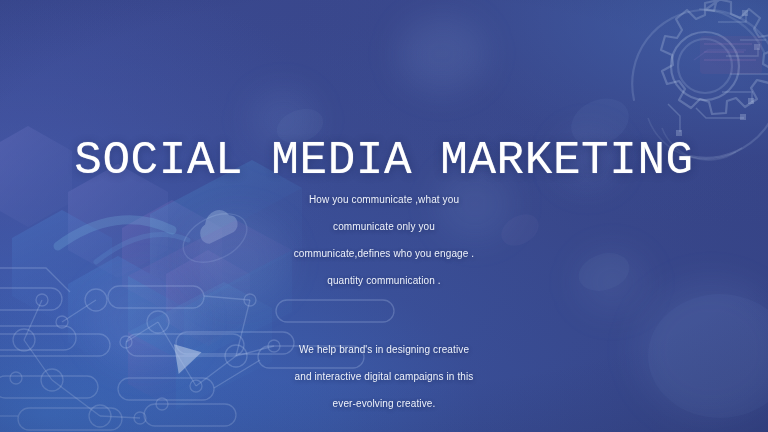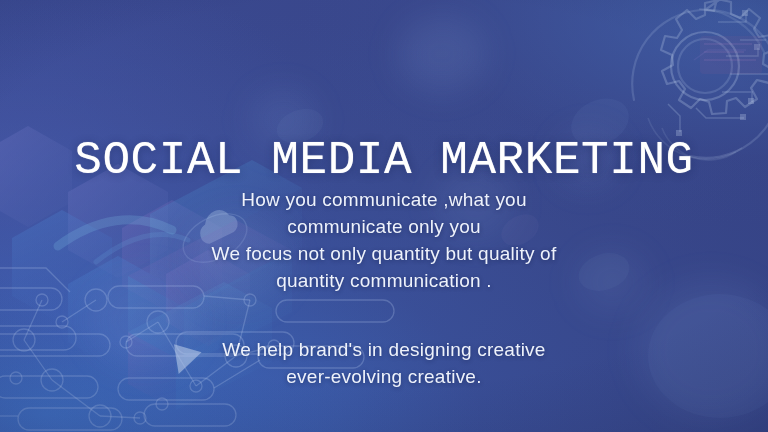--- a/index.html
+++ b/index.html
@@ -87,21 +87,21 @@
       0 0 1px rgba(255,255,255,0.55),
       0 1px 9px rgba(20,30,80,0.45);
     white-space: nowrap;
   }
 
   .body-block {
     position: absolute;
     left: 0;
     right: 0;
     color: #eef2fb;
-    font-size: 19px;
+    font-size: 10px;
     line-height: 27px;
     letter-spacing: 0.012em;
     text-shadow: 0 1px 4px rgba(18,26,66,0.45);
   }
   .para-1 { top: 186px; }
   .para-2 { top: 336px; }
   .body-block p { margin: 0; }
 </style>
 </head>
 <body>
@@ -299,23 +299,24 @@
 
   <div class="vignette"></div>
 
   <div class="content">
 
     <h1 class="title">SOCIAL MEDIA MARKETING</h1>
 
     <div class="body-block para-1">
       <p>How you communicate ,what you</p>
       <p>communicate only you</p>
-      <p>We focus not only quantity but quality of</p>
+      <p>communicate,defines who you engage .</p>
       <p>quantity communication .</p>
     </div>
 
     <div class="body-block para-2">
       <p>We help brand's in designing creative</p>
+      <p>and interactive digital campaigns in this</p>
       <p>ever-evolving creative.</p>
     </div>
 
   </div>
 </div>
 
 </body></html>

